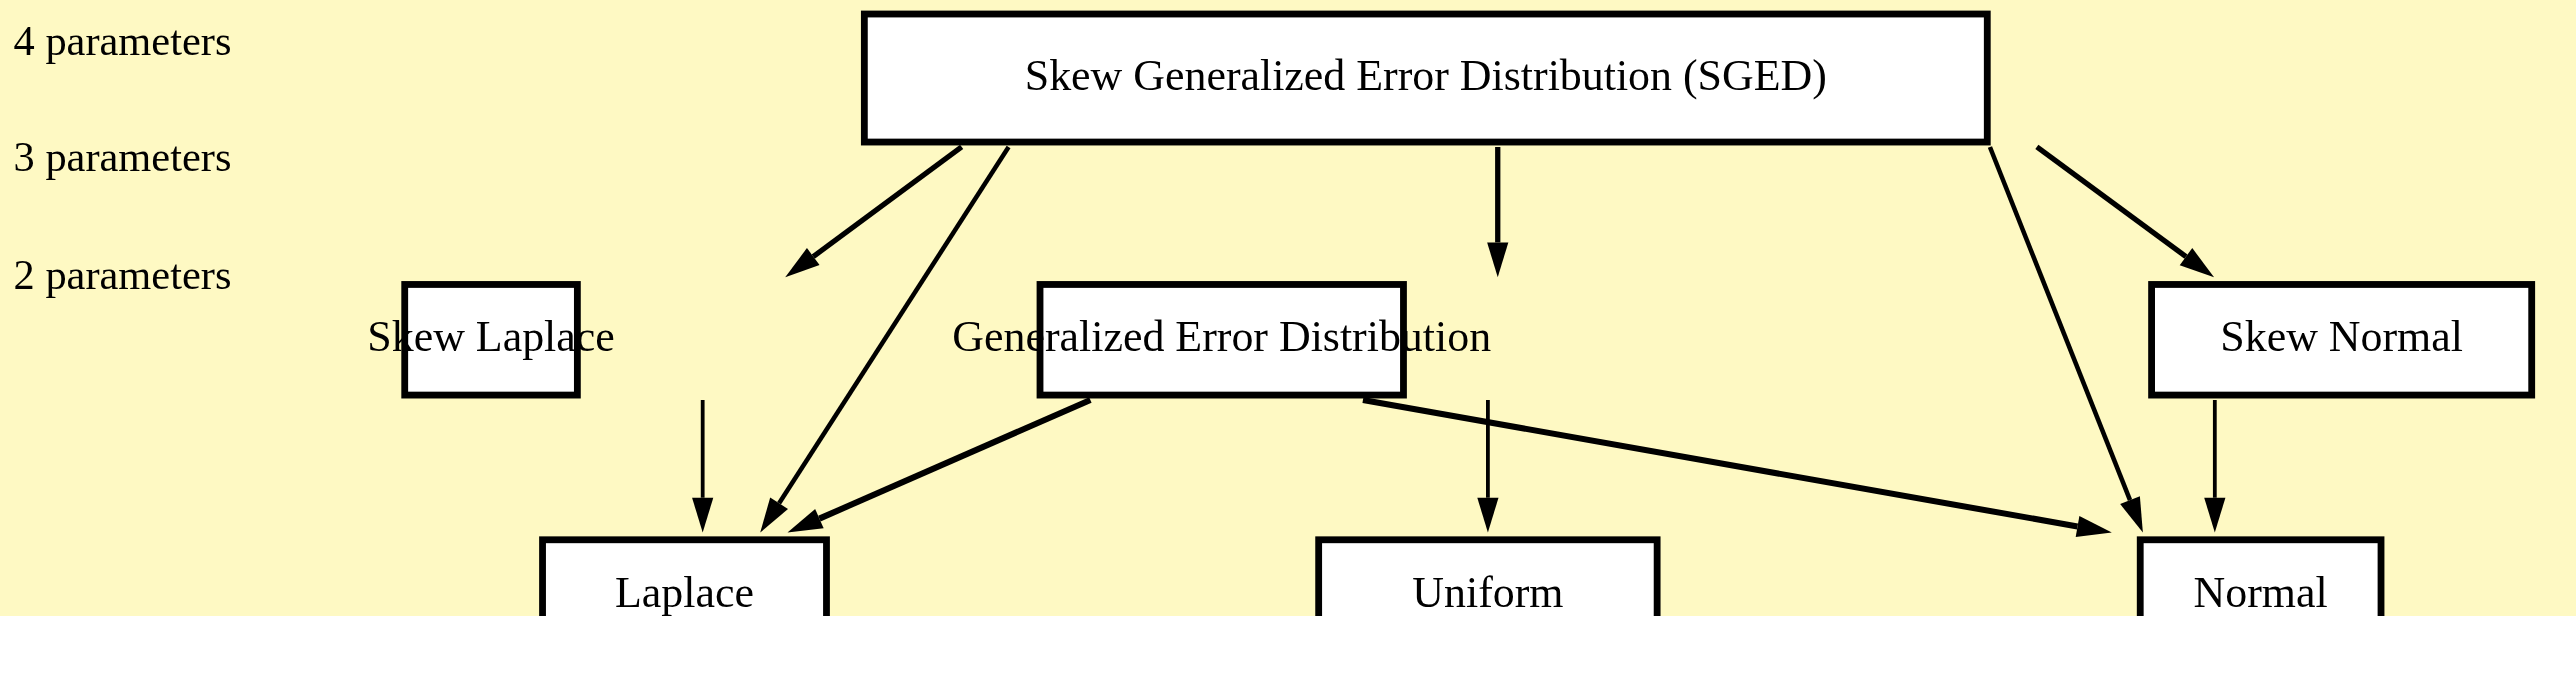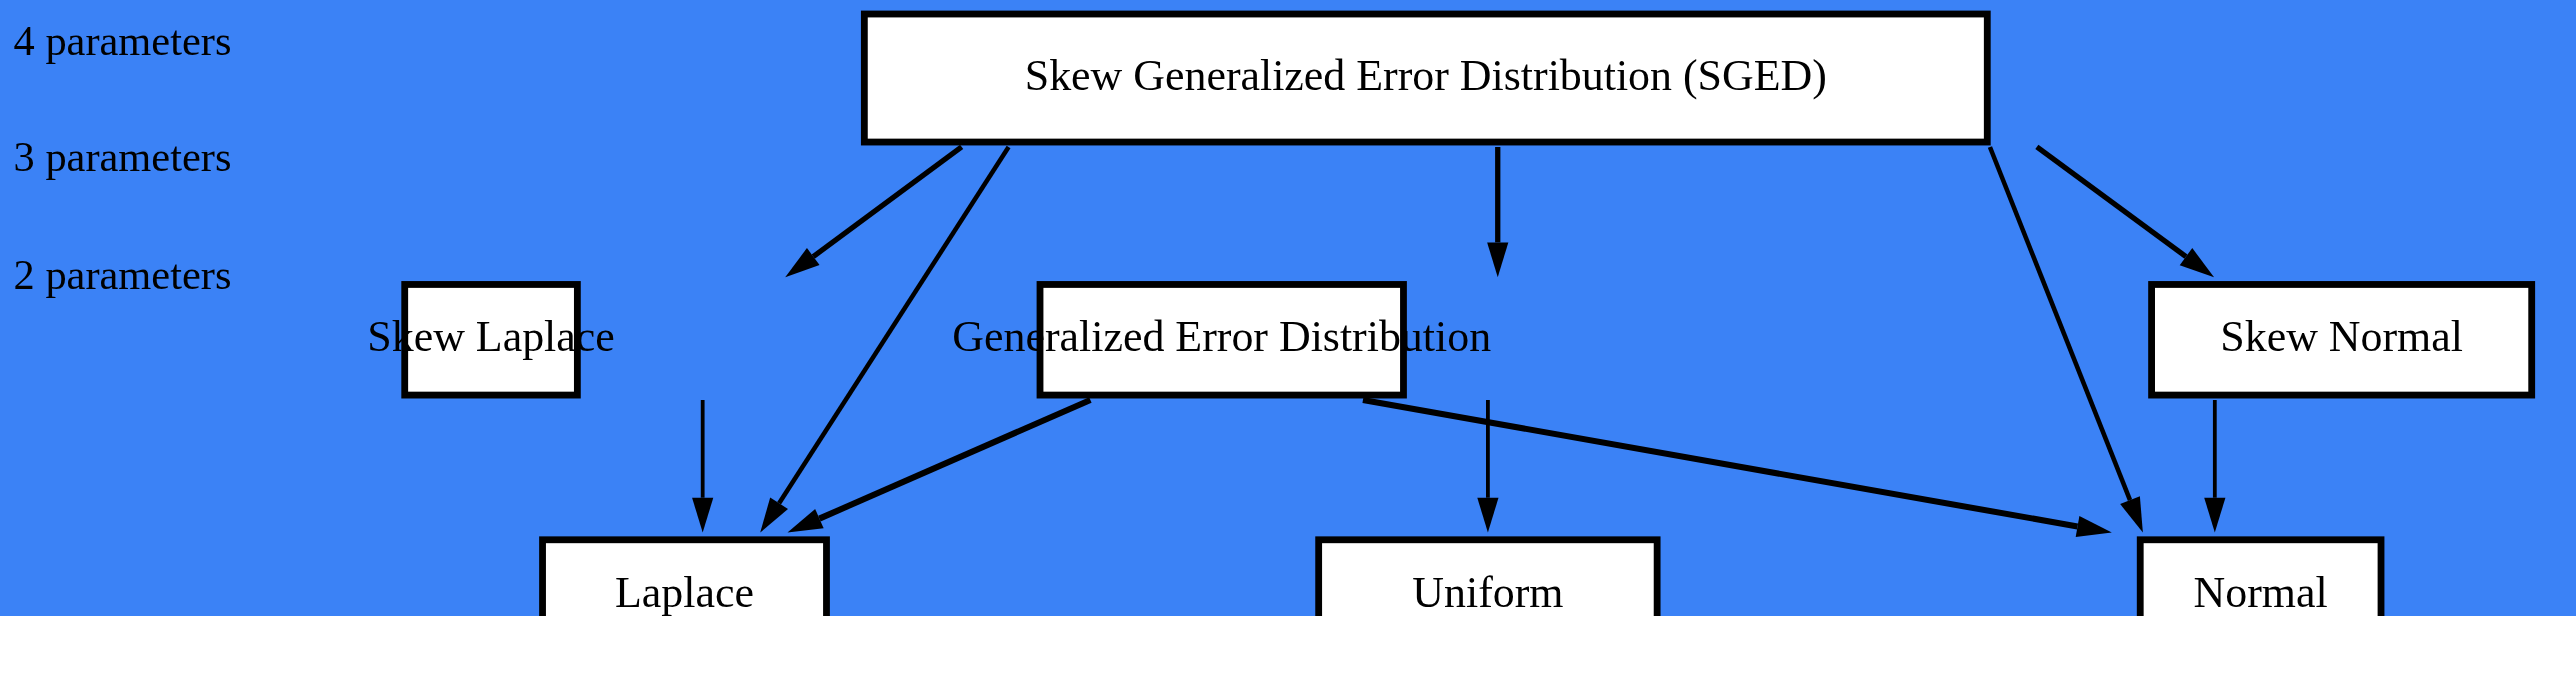--- a/index.html
+++ b/index.html
@@ -4,21 +4,21 @@
 <style>
   html, body {
     margin: 0;
     padding: 0;
     background: #ffffff;
   }
   #page {
     position: relative;
     width: 2576px;
     height: 616px;
-    background: #3b82f6;
+    background: #fef9c3;
     overflow: hidden;
     font-family: "Liberation Serif", "DejaVu Serif", serif;
   }
   #diagram-svg {
     position: absolute;
     left: 0;
     top: 0;
     width: 2576px;
     height: 675px;
     display: block;

